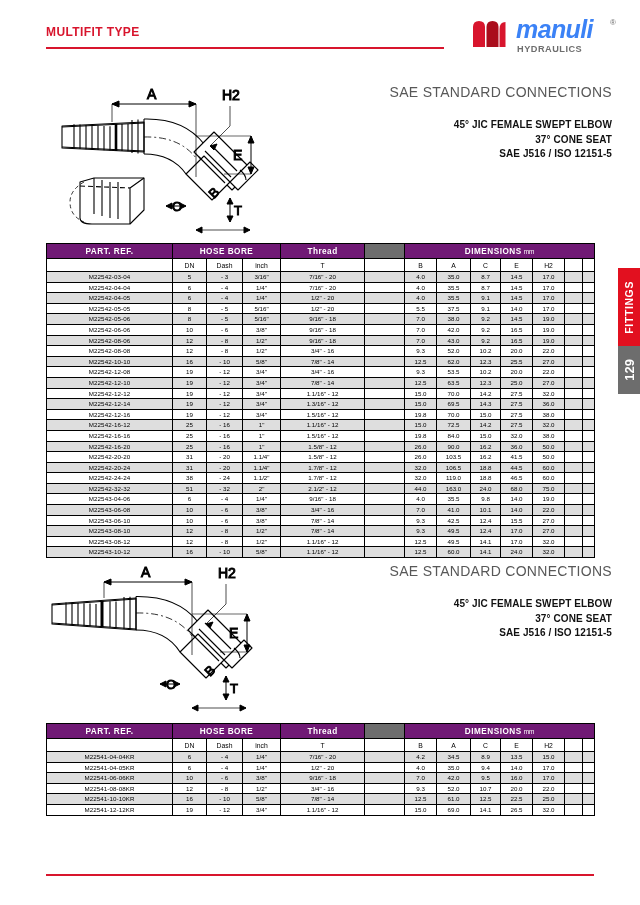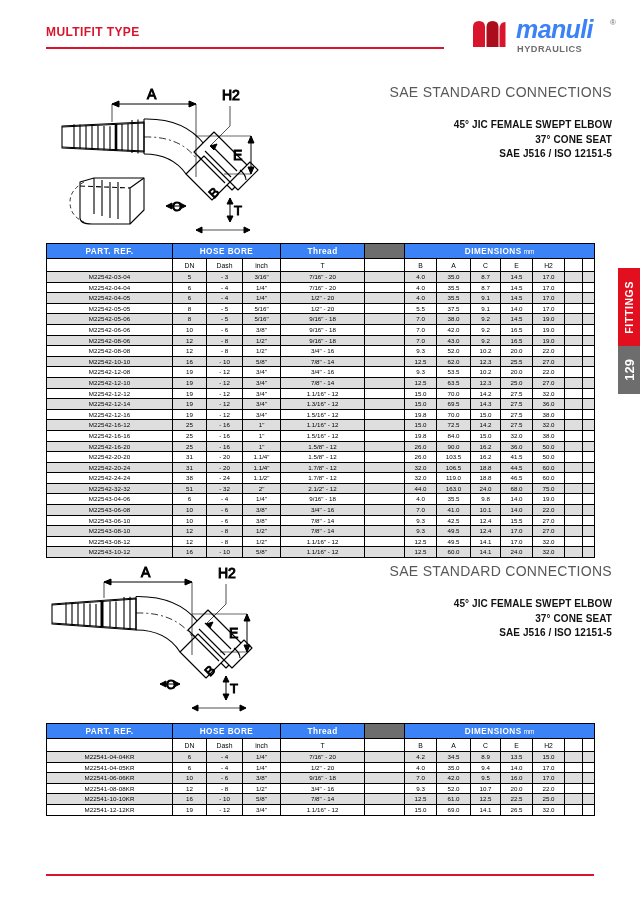--- a/index.html
+++ b/index.html
@@ -71,21 +71,21 @@
   
   .drawing { position:absolute; }
 
   
   .tbl-wrap { position:absolute; left:46px; width:548px; }
   table.spec { border-collapse:collapse; width:548px; table-layout:fixed; }
   table.spec th, table.spec td {
     border:1px solid #000; text-align:center; vertical-align:middle;
   }
   table.spec thead tr.grp th {
-    background:#3b82f6; color:#fff; font-size:8.2px; font-weight:700;
+    background:#701a75; color:#fff; font-size:8.2px; font-weight:700;
     letter-spacing:.5px; height:15px; padding:0;
   }
   table.spec thead tr.grp th.blank { background:#6d6d6d; border-top:1px solid #000; }
   table.spec thead tr.grp th .mm {
     font-size:6.4px; font-weight:400; letter-spacing:0; margin-left:2px;
   }
   table.spec thead tr.sub th {
     background:#fff; color:#000; font-size:6.8px; font-weight:400;
     height:13px; padding:0;
   }

